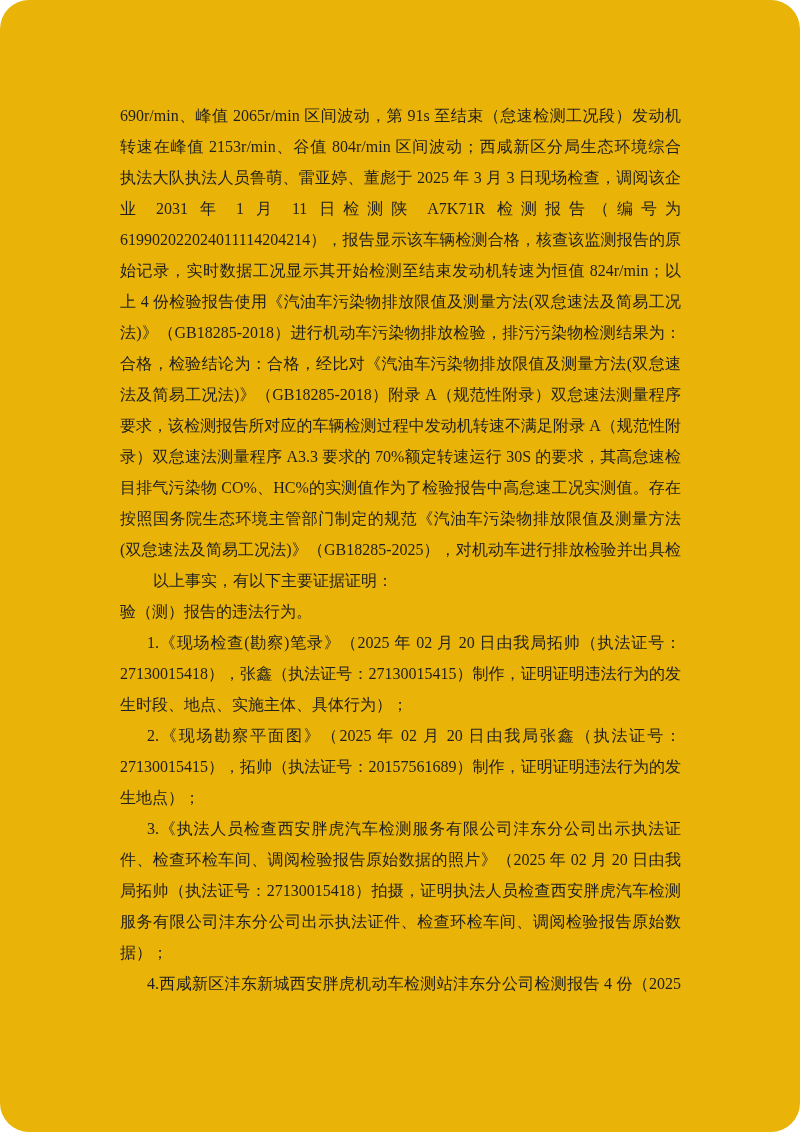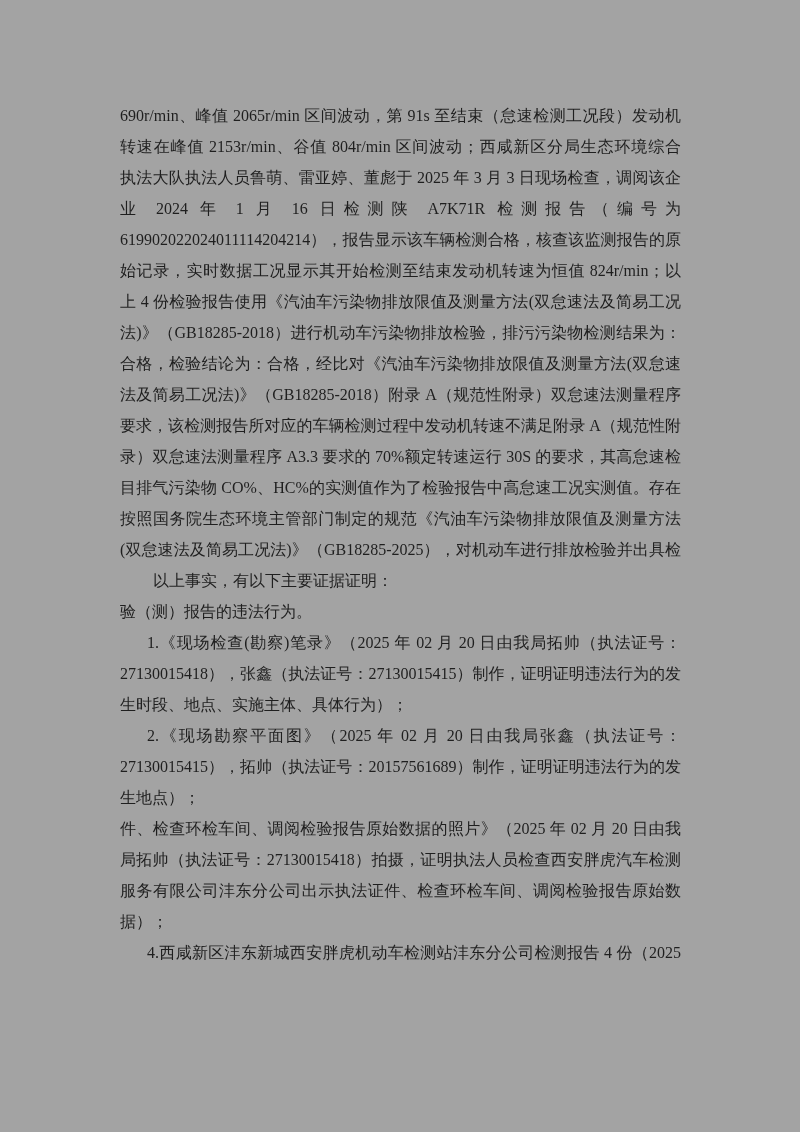--- a/index.html
+++ b/index.html
@@ -30,44 +30,45 @@
     overflow: hidden;
     white-space: normal;
   }
   .line.fill {
     text-align-last: justify;
   }
 </style>
 </head>
 <body>
 
-<div class="page" style="background: #a3a3a3; color: rgb(31, 31, 31);">
+<div class="page" style="background: #eab308; color: rgb(31, 31, 31); border-radius: 29px;">
   <div class="body-text">
       <div class="line fill">690r/min、峰值 2065r/min 区间波动，第 91s 至结束（怠速检测工况段）发动机</div>
       <div class="line fill">转速在峰值 2153r/min、谷值 804r/min 区间波动；西咸新区分局生态环境综合</div>
       <div class="line fill">执法大队执法人员鲁萌、雷亚婷、董彪于 2025 年 3 月 3 日现场检查，调阅该企</div>
-      <div class="line fill">业 2024 年 1 月 16 日检测陕 A7K71R 检测报告（编号为</div>
+      <div class="line fill">业 2031 年 1 月 11 日检测陕 A7K71R 检测报告（编号为</div>
       <div class="line fill">619902022024011114204214），报告显示该车辆检测合格，核查该监测报告的原</div>
       <div class="line fill">始记录，实时数据工况显示其开始检测至结束发动机转速为恒值 824r/min；以</div>
       <div class="line fill">上 4 份检验报告使用《汽油车污染物排放限值及测量方法(双怠速法及简易工况</div>
       <div class="line fill">法)》（GB18285-2018）进行机动车污染物排放检验，排污污染物检测结果为：</div>
       <div class="line fill">合格，检验结论为：合格，经比对《汽油车污染物排放限值及测量方法(双怠速</div>
       <div class="line fill">法及简易工况法)》（GB18285-2018）附录 A（规范性附录）双怠速法测量程序</div>
       <div class="line fill">要求，该检测报告所对应的车辆检测过程中发动机转速不满足附录 A（规范性附</div>
       <div class="line fill">录）双怠速法测量程序 A3.3 要求的 70%额定转速运行 30S 的要求，其高怠速检</div>
       <div class="line fill">目排气污染物 CO%、HC%的实测值作为了检验报告中高怠速工况实测值。存在未</div>
       <div class="line fill">按照国务院生态环境主管部门制定的规范《汽油车污染物排放限值及测量方法</div>
       <div class="line fill">(双怠速法及简易工况法)》（GB18285-2025），对机动车进行排放检验并出具检</div>
       <div class="line" style="padding-left: 33px;">以上事实，有以下主要证据证明：</div>
       <div class="line">验（测）报告的违法行为。</div>
       <div class="line fill" style="padding-left: 27px;">1.《现场检查(勘察)笔录》（2025 年 02 月 20 日由我局拓帅（执法证号：</div>
       <div class="line fill">27130015418），张鑫（执法证号：27130015415）制作，证明证明违法行为的发</div>
       <div class="line">生时段、地点、实施主体、具体行为）；</div>
       <div class="line fill" style="padding-left: 27px;">2.《现场勘察平面图》（2025 年 02 月 20 日由我局张鑫（执法证号：</div>
       <div class="line fill">27130015415），拓帅（执法证号：20157561689）制作，证明证明违法行为的发</div>
       <div class="line">生地点）；</div>
+      <div class="line fill" style="padding-left: 27px;">3.《执法人员检查西安胖虎汽车检测服务有限公司沣东分公司出示执法证</div>
       <div class="line fill">件、检查环检车间、调阅检验报告原始数据的照片》（2025 年 02 月 20 日由我</div>
       <div class="line fill">局拓帅（执法证号：27130015418）拍摄，证明执法人员检查西安胖虎汽车检测</div>
       <div class="line fill">服务有限公司沣东分公司出示执法证件、检查环检车间、调阅检验报告原始数</div>
       <div class="line">据）；</div>
       <div class="line fill" style="padding-left: 27px;">4.西咸新区沣东新城西安胖虎机动车检测站沣东分公司检测报告 4 份（2025</div>
     </div>
 </div>
 
 </body></html>

